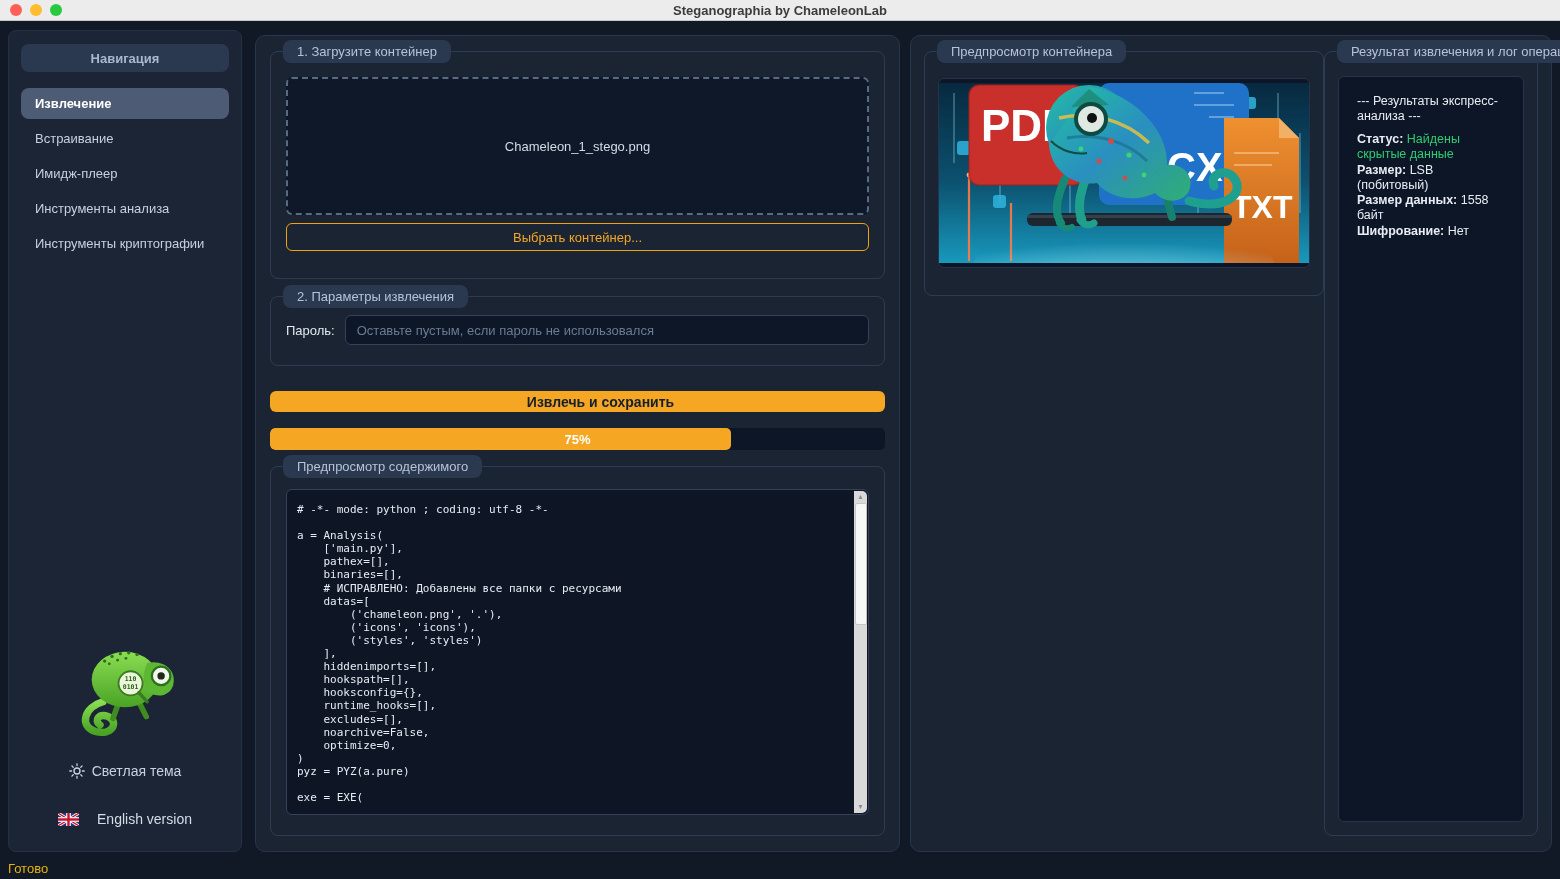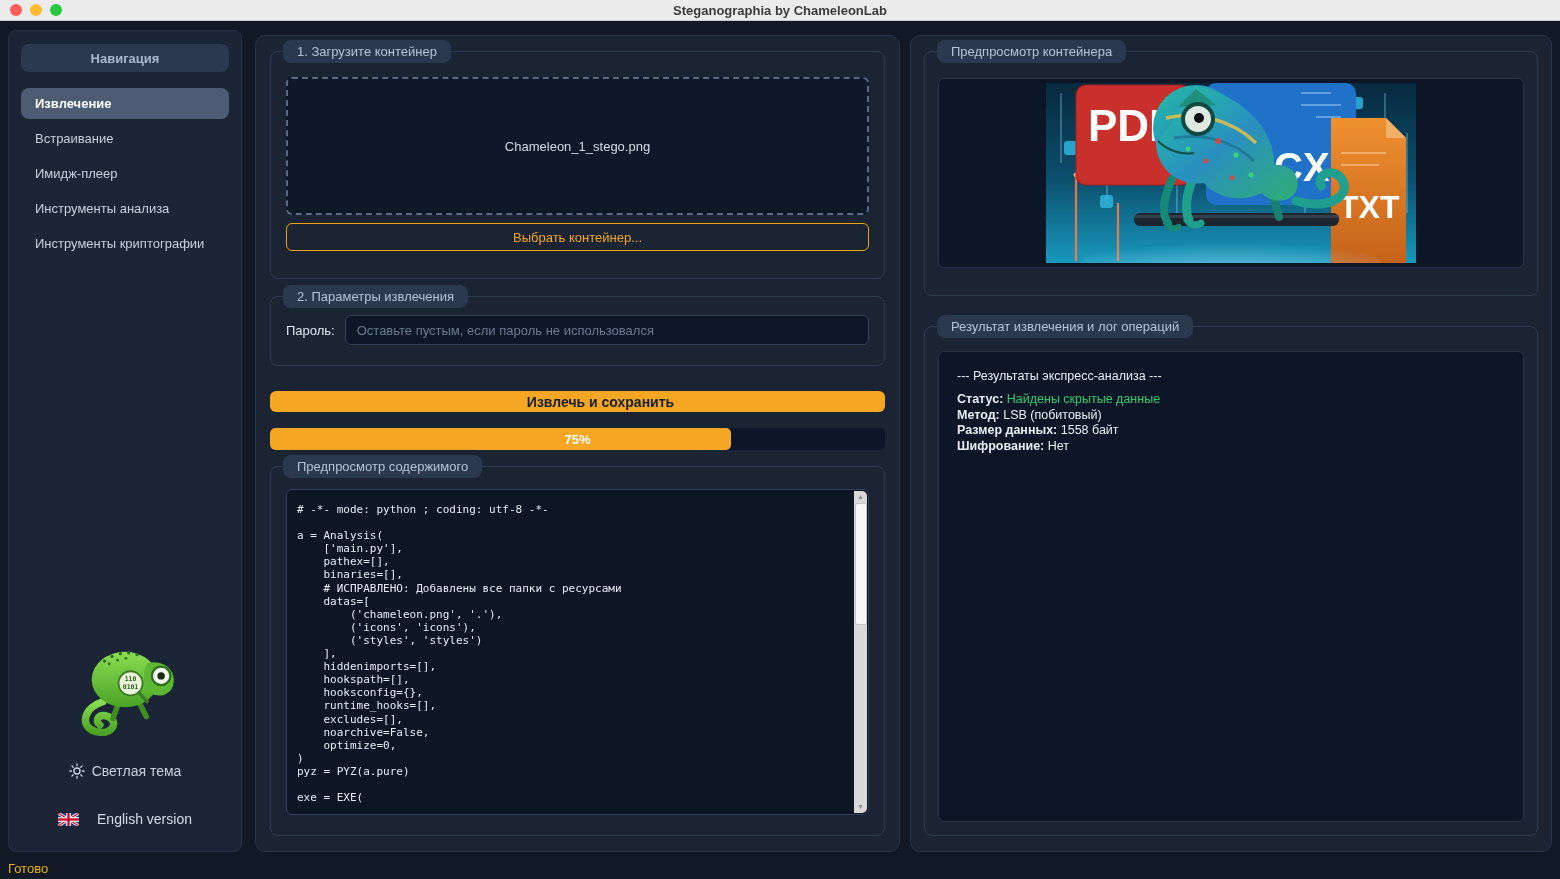--- a/index.html
+++ b/index.html
@@ -26,21 +26,21 @@
   .nav-item { margin:4px 12px; padding:8px 14px; border-radius:8px; font-size:13px; color:#c6d1df; cursor:default; }
   .nav-item.active { background:#4d5c74; color:#ffffff; font-weight:bold; }
   .sidebar-bottom { margin-top:auto; display:flex; flex-direction:column; align-items:center; padding-bottom:24px; }
   .logo-wrap { margin-bottom:22px; }
   .theme-row { display:flex; align-items:center; gap:7px; color:#c7d2e0; font-size:14px; margin-bottom:32px; cursor:default; }
   .lang-row { display:flex; align-items:center; gap:18px; color:#d5dde8; font-size:14px; cursor:default; }
 
   
   .panel { position:absolute; top:14px; height:817px; background:#1a2433; border:1px solid #28354a; border-radius:10px; }
   .panel.middle { left:255px; width:645px; display:flex; flex-direction:column; padding:15px 14px; }
-  .panel.right  { left:910px; width:642px; display:flex; flex-direction:column; padding:15px 13px; }
+  .panel.right  { left:910px; width:642px; display:flex; flex-direction:row; padding:15px 13px; }
 
   .groupbox { position:relative; border:1px solid #2e3c52; border-radius:8px; }
   .group-label { position:absolute; top:-12px; left:12px; height:23px; line-height:23px; padding:0 14px; background:#2b3950; border-radius:8px; color:#b6c3d6; font-size:13px; white-space:nowrap; }
 
   
   .grp-container { height:228px; padding:25px 15px 0; margin-bottom:17px; }
   .droparea { height:138px; border:2px dashed #596b82; border-radius:6px; background:#0f1828; display:flex; align-items:center; justify-content:center; color:#d3dbe6; font-size:13px; }
   .btn-outline { margin-top:8px; width:100%; height:28px; background:transparent; border:1.5px solid #f0a30a; border-radius:6px; color:#f5a623; font-size:13px; font-family:"Liberation Sans",sans-serif; cursor:pointer; }
 
   
@@ -344,21 +344,21 @@
           </svg>
         </div>
       </section>
 
       <section class="groupbox grp-result">
         <span class="group-label">Результат извлечения и лог операций</span>
         <div class="logbox">
           <div class="log-heading">--- Результаты экспресс-анализа ---</div>
           <div>
               <div class="log-row"><b>Статус: </b><span style="color: rgb(46, 204, 113);">Найдены скрытые данные</span></div>
-              <div class="log-row"><b>Метод: </b><span>LSB (побитовый)</span></div>
+              <div class="log-row"><b>Размер: </b><span>LSB (побитовый)</span></div>
               <div class="log-row"><b>Размер данных: </b><span>1558 байт</span></div>
               <div class="log-row"><b>Шифрование: </b><span>Нет</span></div>
             </div>
         </div>
       </section>
     </section>
 
   </div>
 
   <div class="statusbar">

